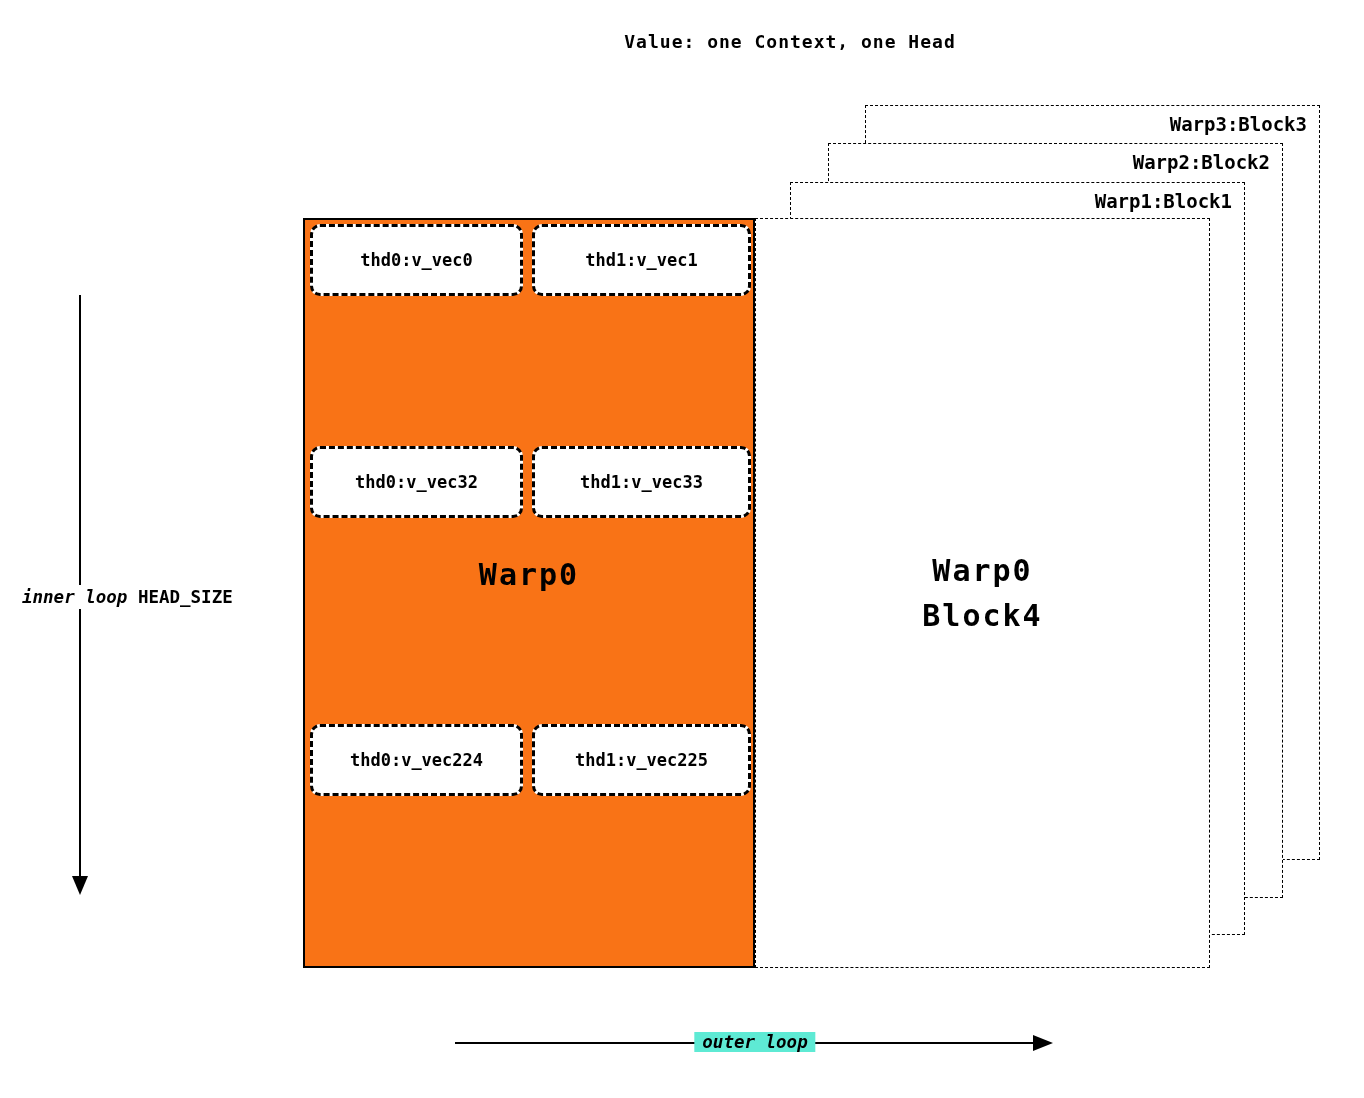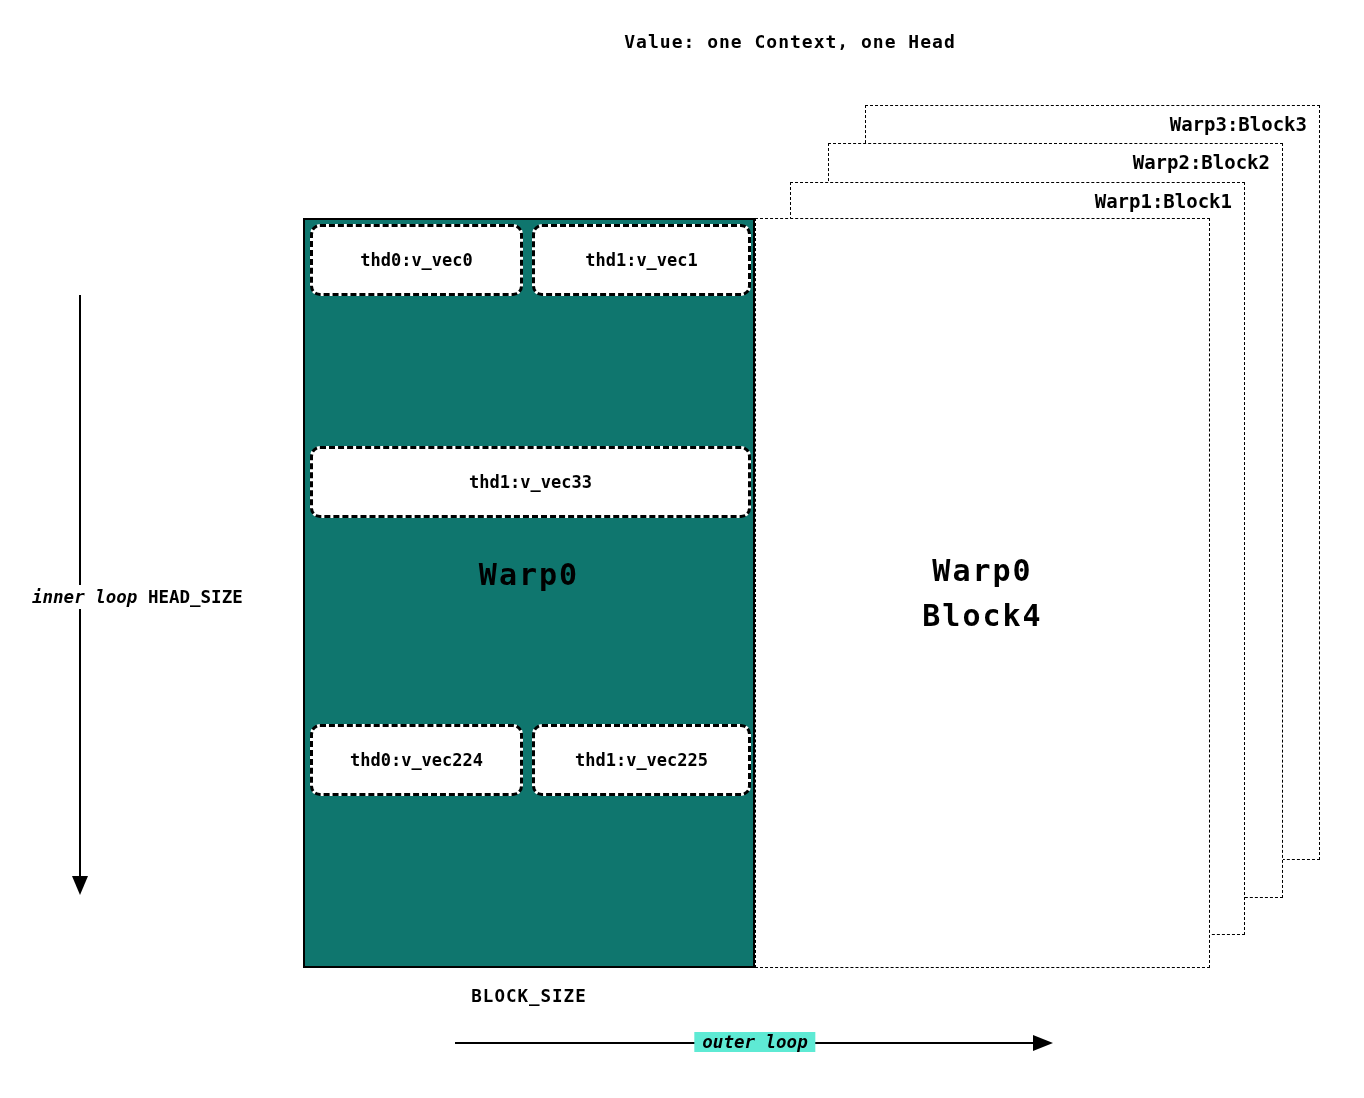--- a/index.html
+++ b/index.html
@@ -37,21 +37,21 @@
     left:755px;top:218px;width:455px;height:750px;
     border:1.5px dashed #000;
     background:#fff;
     box-sizing:border-box;
     display:flex;align-items:center;justify-content:center;
   }
   .block0-region{
     position:absolute;
     left:303px;top:218px;width:452px;height:750px;
     border:2px solid #000;
-    background:#0f766e;
+    background:#f97316;
     box-sizing:border-box;
   }
   .warp-label{
     text-align:center;
     font-size:30px;
     font-weight:bold;
     line-height:1.5;
     letter-spacing:2px;
   }
   .block0-region .warp-label{
@@ -93,21 +93,20 @@
     border-right:8px solid transparent;
     border-top:19px solid #000;
   }
   .left-axis-label{
     position:absolute;
     left:22px;top:585px;
     font-size:17.5px;font-weight:bold;
     white-space:nowrap;
     background:#fff;
     padding:2px 0;
-    margin-left:10px;
   }
   .left-axis-label .loop{font-style:italic;}
   .block-size-label{
     position:absolute;
     left:303px;top:986px;width:452px;
     text-align:center;
     font-size:17.5px;font-weight:bold;
     letter-spacing:1px;
   }
   .h-arrow-line{
@@ -159,20 +158,21 @@
   </div>
 
   <div class="block0-region">
 
     <div class="thread-row row-0">
       <div class="thread-box left">thd0:v_vec0</div>
       <div class="thread-box right">thd1:v_vec1</div>
     </div>
 
     <div class="thread-row row-1">
+      <div class="thread-box left">thd0:v_vec32</div>
       <div class="thread-box right">thd1:v_vec33</div>
     </div>
 
     <div class="warp-label">
       <div>Warp0</div>
     </div>
 
     <div class="thread-row row-2">
       <div class="thread-box left">thd0:v_vec224</div>
       <div class="thread-box right">thd1:v_vec225</div>
@@ -180,18 +180,17 @@
 
   </div>
 
   <div class="v-arrow-line"></div>
   <div class="v-arrow-head"></div>
   <div class="left-axis-label">
     <span class="loop">inner loop </span>
     <span>HEAD_SIZE</span>
   </div>
 
-  <div class="block-size-label">BLOCK_SIZE</div>
   <div class="h-arrow-line"></div>
   <div class="h-arrow-head"></div>
   <div class="outer-loop-label">outer loop</div>
 
 </div>
 
 </body></html>

